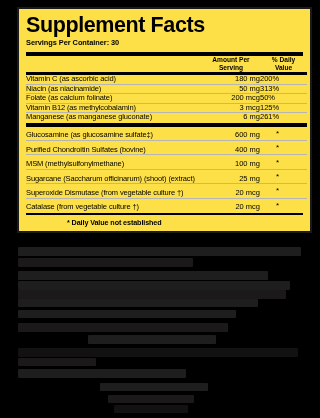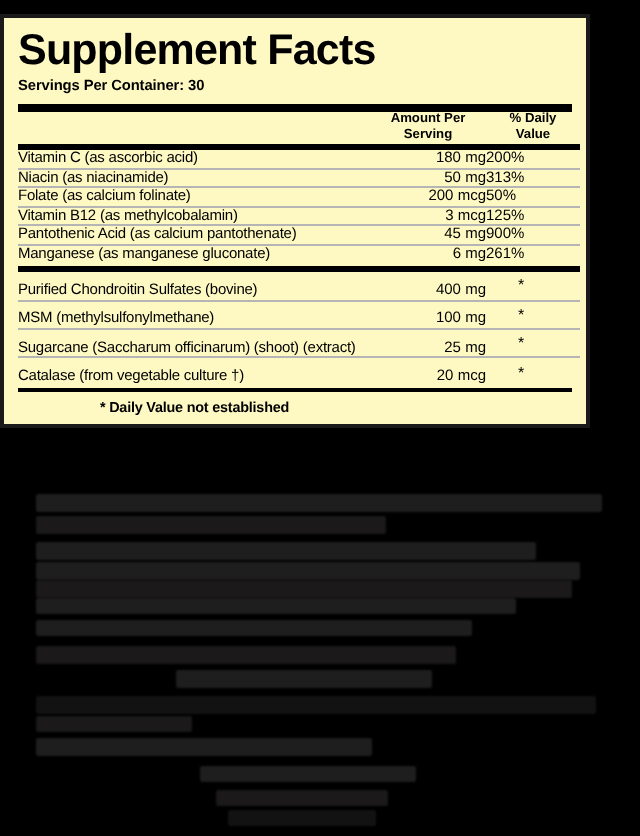--- a/index.html
+++ b/index.html
@@ -12,25 +12,25 @@
     height: 418px;
     position: relative;
     overflow: hidden;
     font-family: "Liberation Sans", sans-serif;
     -webkit-font-smoothing: antialiased;
   }
 
   
   .panel-outer {
     position: absolute;
-    left: 0;
+    left: 17px;
     top: 7px;
     width: 295px;
     box-sizing: border-box;
-    background: #fef9c3;
+    background: #fde047;
     border: 2px solid #1a1a1a;
     padding: 5px 7px 4px 7px;
   }
 
   .sf-title {
     font-size: 21.5px;
     font-weight: bold;
     line-height: 1.04;
     letter-spacing: -0.4px;
     color: #000;
@@ -198,52 +198,57 @@
       <tr class="sep-thin">
         <td class="row-name">Folate (as calcium folinate)</td>
         <td class="row-amt">200 mcg</td>
         <td class="row-dv">50%</td>
       </tr>
       <tr class="sep-thin">
         <td class="row-name">Vitamin B12 (as methylcobalamin)</td>
         <td class="row-amt">3 mcg</td>
         <td class="row-dv">125%</td>
       </tr>
-      <tr class="sep-thin">
-        <td class="row-name">Pantothenic Acid (as calcium pantothenate)</td>
-        <td class="row-amt">45 mg</td>
-        <td class="row-dv">900%</td>
-      </tr>
       <tr>
         <td class="row-name">Manganese (as manganese gluconate)</td>
         <td class="row-amt">6 mg</td>
         <td class="row-dv">261%</td>
       </tr>
 
       <tr class="band-heavy">
         <td colspan="3">
             <div class="bar"></div>
           </td>
       </tr>
     </tbody>
 
     <tbody>
       <tr class="sep-thin">
+        <td class="row-name">Glucosamine (as glucosamine sulfate‡)</td>
+        <td class="row-amt">600 mg</td>
+        <td class="row-dv star">*</td>
+      </tr>
+      <tr class="sep-thin">
         <td class="row-name">Purified Chondroitin Sulfates (bovine)</td>
         <td class="row-amt">400 mg</td>
         <td class="row-dv star">*</td>
       </tr>
       <tr class="sep-thin">
         <td class="row-name">MSM (methylsulfonylmethane)</td>
         <td class="row-amt">100 mg</td>
         <td class="row-dv star">*</td>
       </tr>
       <tr class="sep-thin">
         <td class="row-name">Sugarcane (Saccharum officinarum) (shoot) (extract)</td>
         <td class="row-amt">25 mg</td>
+        <td class="row-dv star">*</td>
+      </tr>
+      <tr class="sep-thin">
+        <td class="row-name">Superoxide Dismutase (from vegetable culture †)</td>
+        <td class="row-amt">20 mcg</td>
         <td class="row-dv star">*</td>
       </tr>
       <tr>
         <td class="row-name">Catalase (from vegetable culture †)</td>
         <td class="row-amt">20 mcg</td>
         <td class="row-dv star">*</td>
       </tr>
     </tbody>
   </table>
 

